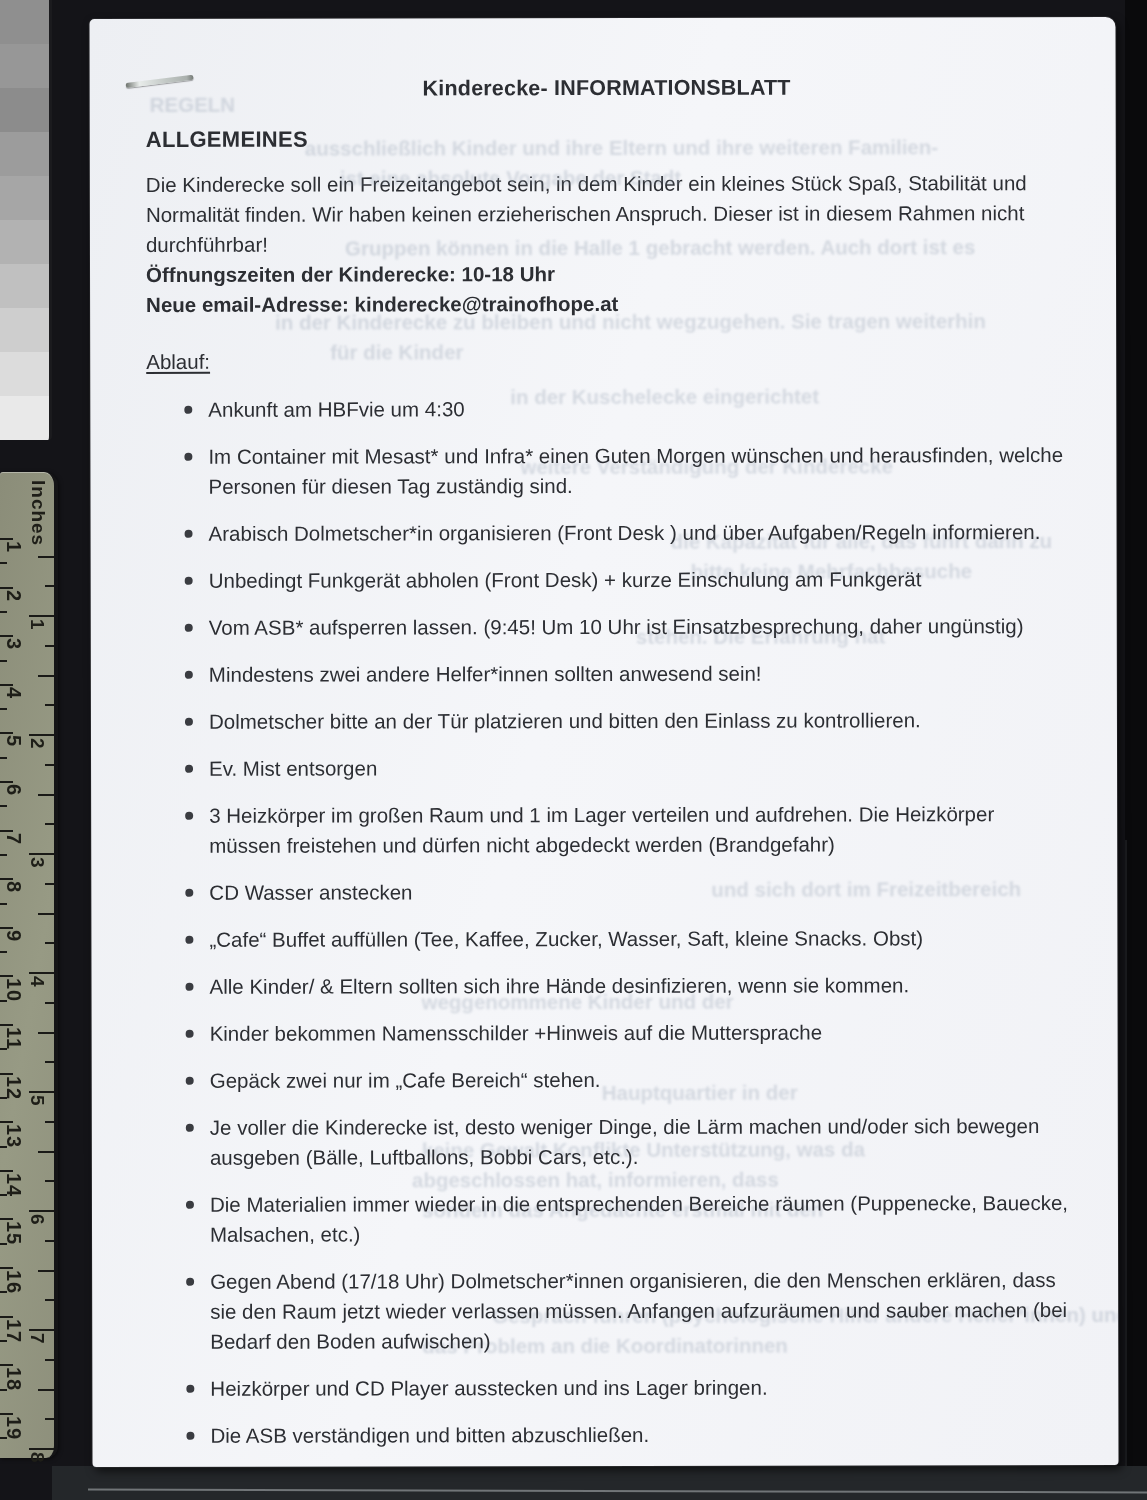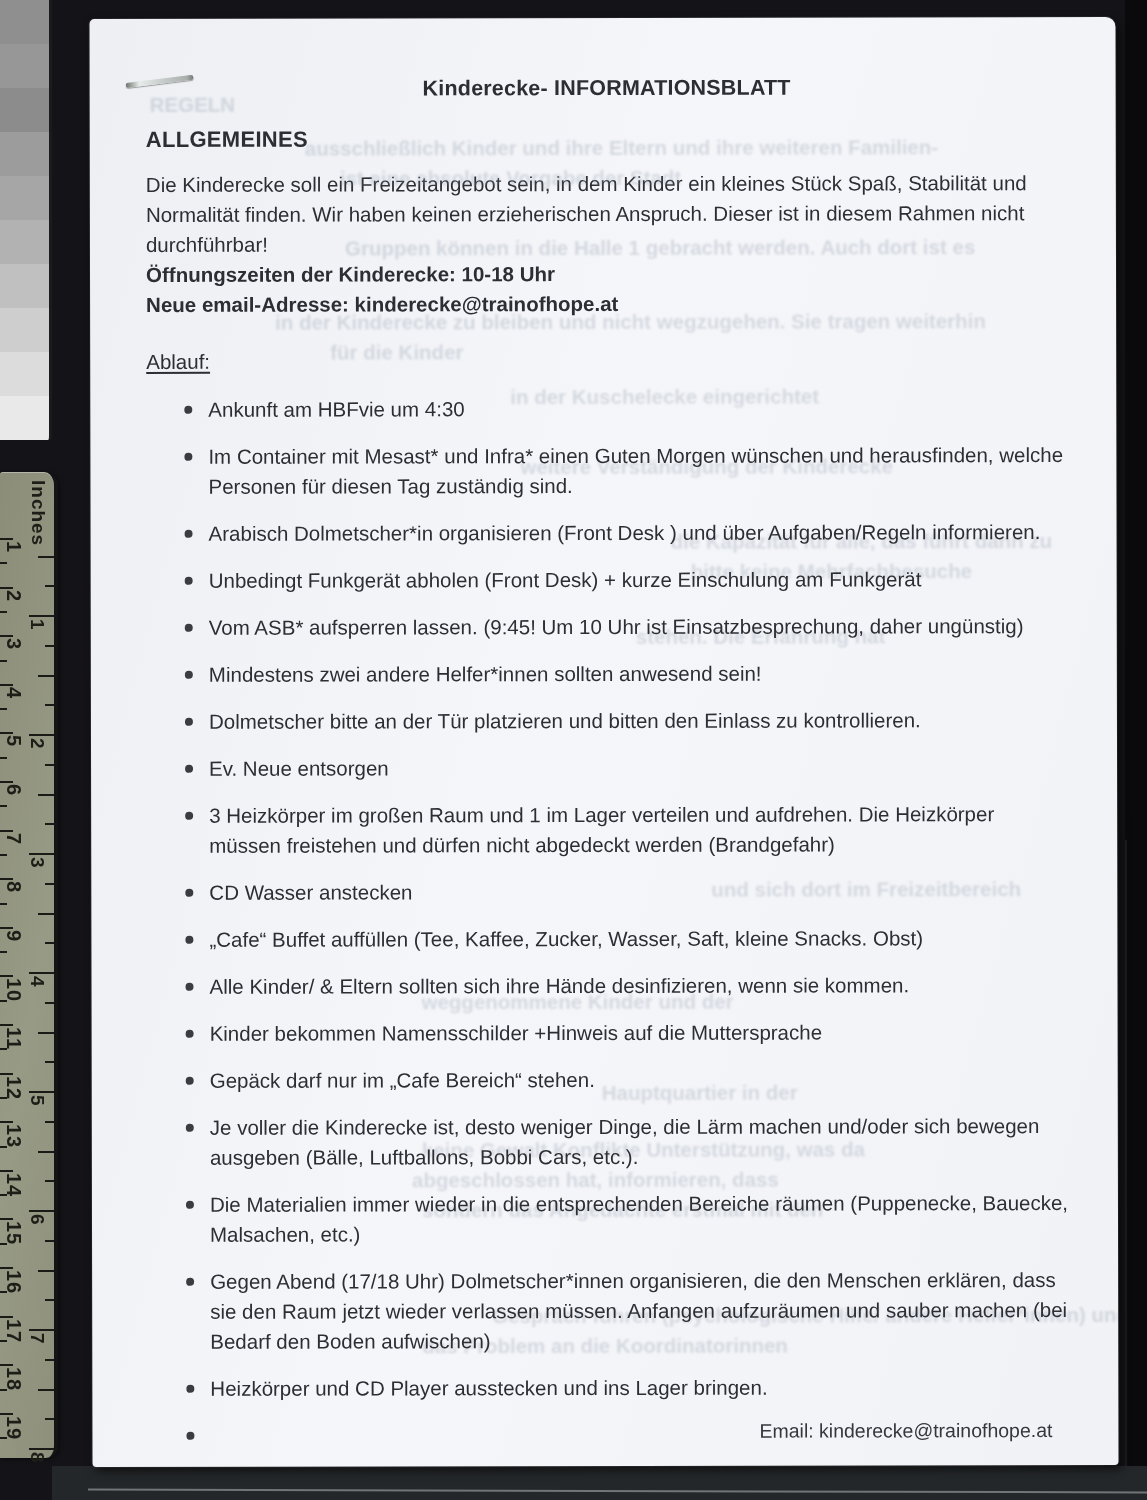--- a/index.html
+++ b/index.html
@@ -252,27 +252,27 @@
   <p class="bold-line">Neue email-Adresse: kinderecke@trainofhope.at</p>
   <p class="list-heading">Ablauf:</p>
   <ul class="tasks" id="task-list">
       <li><span class="bullet-dot"></span><span>Ankunft am HBFvie um 4:30</span></li>
       <li><span class="bullet-dot"></span><span>Im Container mit Mesast* und Infra* einen Guten Morgen wünschen und herausfinden, welche Personen für diesen Tag zuständig sind.</span></li>
       <li><span class="bullet-dot"></span><span>Arabisch Dolmetscher*in organisieren (Front Desk ) und über Aufgaben/Regeln informieren.</span></li>
       <li><span class="bullet-dot"></span><span>Unbedingt Funkgerät abholen (Front Desk) + kurze Einschulung am Funkgerät</span></li>
       <li><span class="bullet-dot"></span><span>Vom ASB* aufsperren lassen. (9:45! Um 10 Uhr ist Einsatzbesprechung, daher ungünstig)</span></li>
       <li><span class="bullet-dot"></span><span>Mindestens zwei andere Helfer*innen sollten anwesend sein!</span></li>
       <li><span class="bullet-dot"></span><span>Dolmetscher bitte an der Tür platzieren und bitten den Einlass zu kontrollieren.</span></li>
-      <li><span class="bullet-dot"></span><span>Ev. Neue entsorgen</span></li>
+      <li><span class="bullet-dot"></span><span>Ev. Mist entsorgen</span></li>
       <li><span class="bullet-dot"></span><span>3 Heizkörper im großen Raum und 1 im Lager verteilen und aufdrehen. Die Heizkörper müssen freistehen und dürfen nicht abgedeckt werden (Brandgefahr)</span></li>
       <li><span class="bullet-dot"></span><span>CD Wasser anstecken</span></li>
       <li><span class="bullet-dot"></span><span>„Cafe“ Buffet auffüllen (Tee, Kaffee, Zucker, Wasser, Saft, kleine Snacks. Obst)</span></li>
       <li><span class="bullet-dot"></span><span>Alle Kinder/ &amp; Eltern sollten sich ihre Hände desinfizieren, wenn sie kommen.</span></li>
       <li><span class="bullet-dot"></span><span>Kinder bekommen Namensschilder +Hinweis auf die Muttersprache</span></li>
-      <li><span class="bullet-dot"></span><span>Gepäck darf nur im „Cafe Bereich“ stehen.</span></li>
+      <li><span class="bullet-dot"></span><span>Gepäck zwei nur im „Cafe Bereich“ stehen.</span></li>
       <li><span class="bullet-dot"></span><span>Je voller die Kinderecke ist, desto weniger Dinge, die Lärm machen und/oder sich bewegen ausgeben (Bälle, Luftballons, Bobbi Cars, etc.).</span></li>
       <li><span class="bullet-dot"></span><span>Die Materialien immer wieder in die entsprechenden Bereiche räumen (Puppenecke, Bauecke, Malsachen, etc.)</span></li>
       <li><span class="bullet-dot"></span><span>Gegen Abend (17/18 Uhr) Dolmetscher*innen organisieren, die den Menschen erklären, dass sie den Raum jetzt wieder verlassen müssen. Anfangen aufzuräumen und sauber machen (bei Bedarf den Boden aufwischen)</span></li>
       <li><span class="bullet-dot"></span><span>Heizkörper und CD Player ausstecken und ins Lager bringen.</span></li>
-      <li><span class="bullet-dot"></span></li>
+      <li><span class="bullet-dot"></span><span>Die ASB verständigen und bitten abzuschließen.</span></li>
     </ul>
   <div class="footer-email">Email: kinderecke@trainofhope.at</div>
 </div>
 
 </body></html>

